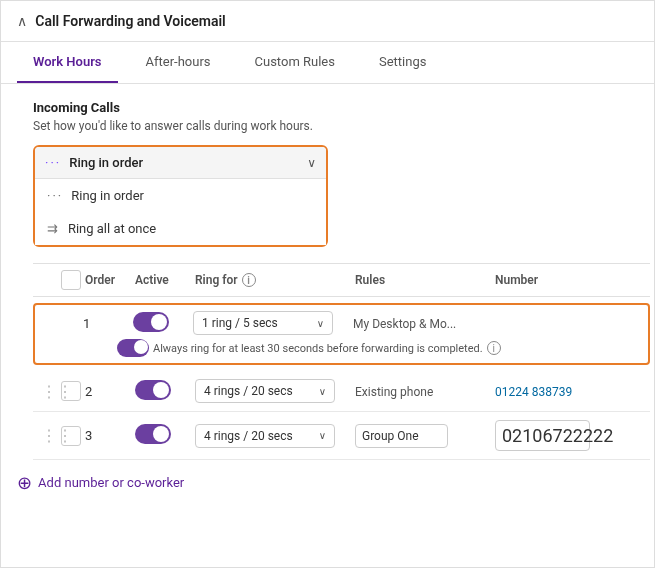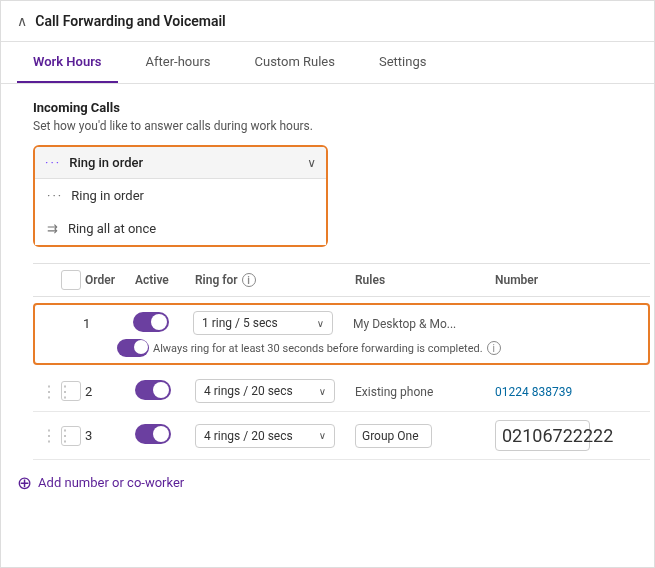--- a/index.html
+++ b/index.html
@@ -419,21 +419,21 @@
             </div>
           </div>
         </div>
         <div class="col-ringfor" style="align-self:center;">
           <div class="ring-dropdown">
             <span class="ring-dropdown-text">4 rings / 20 secs</span>
             <span class="ring-dropdown-chevron">∨</span>
           </div>
         </div>
         <div class="col-name" style="align-self:center;">
-          <div class="name-input" style="border:1px solid #ccc; border-radius:4px; padding:4px 6px; font-size:12px; width:77px; display:inline-block;">Group One</div>
+          <div class="name-input" style="border:1px solid #ccc; border-radius:4px; padding:4px 6px; font-size:12px; width:93px; display:inline-block;">Group One</div>
         </div>
         <div class="col-number" style="align-self:center;">
           <div class="number-input" style="border:1px solid #ccc; border-radius:4px; padding:4px 6px; font-size:18px; width:95px; display:inline-block;">02106722222</div>
         </div>
       </div>
 
     </div>
   </div>
 
   <div class="add-link">

